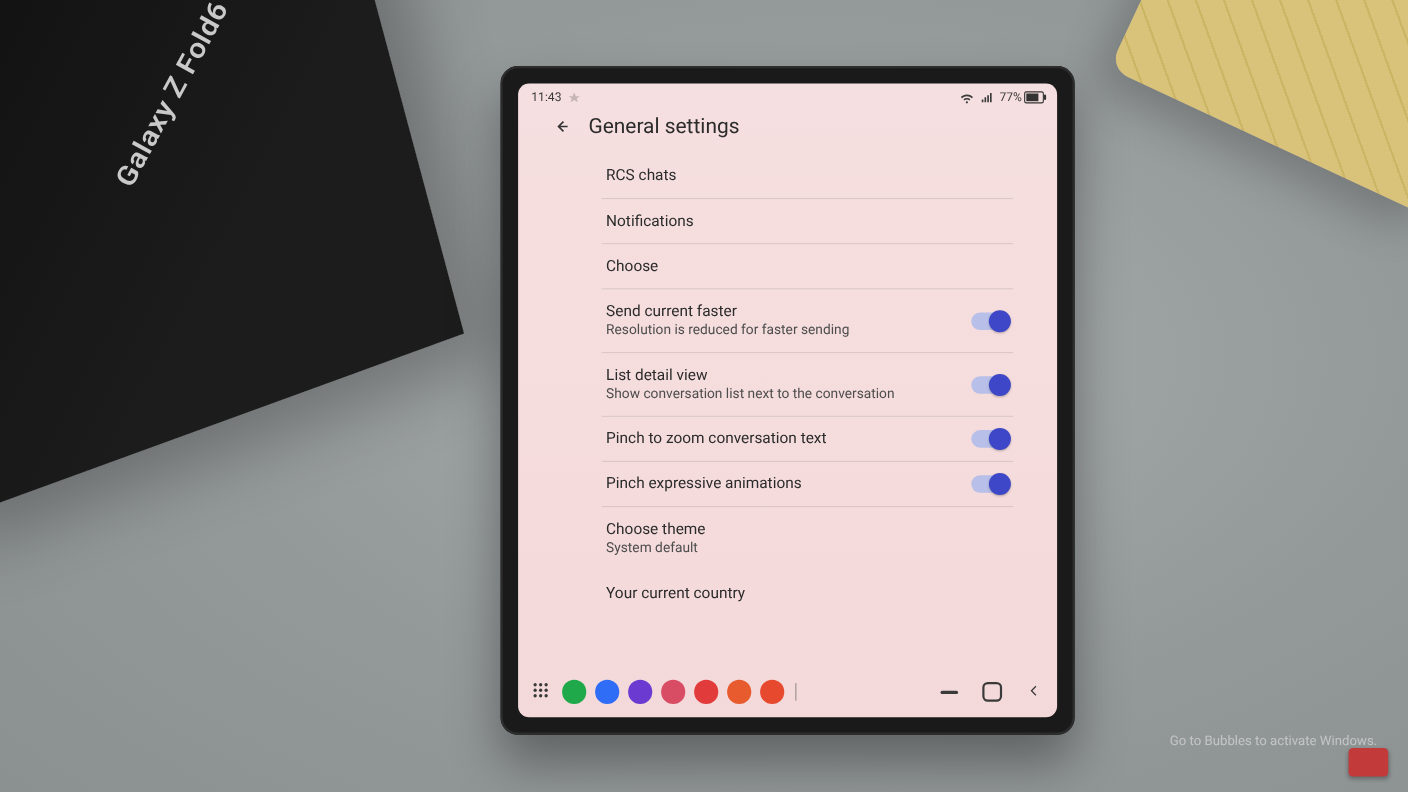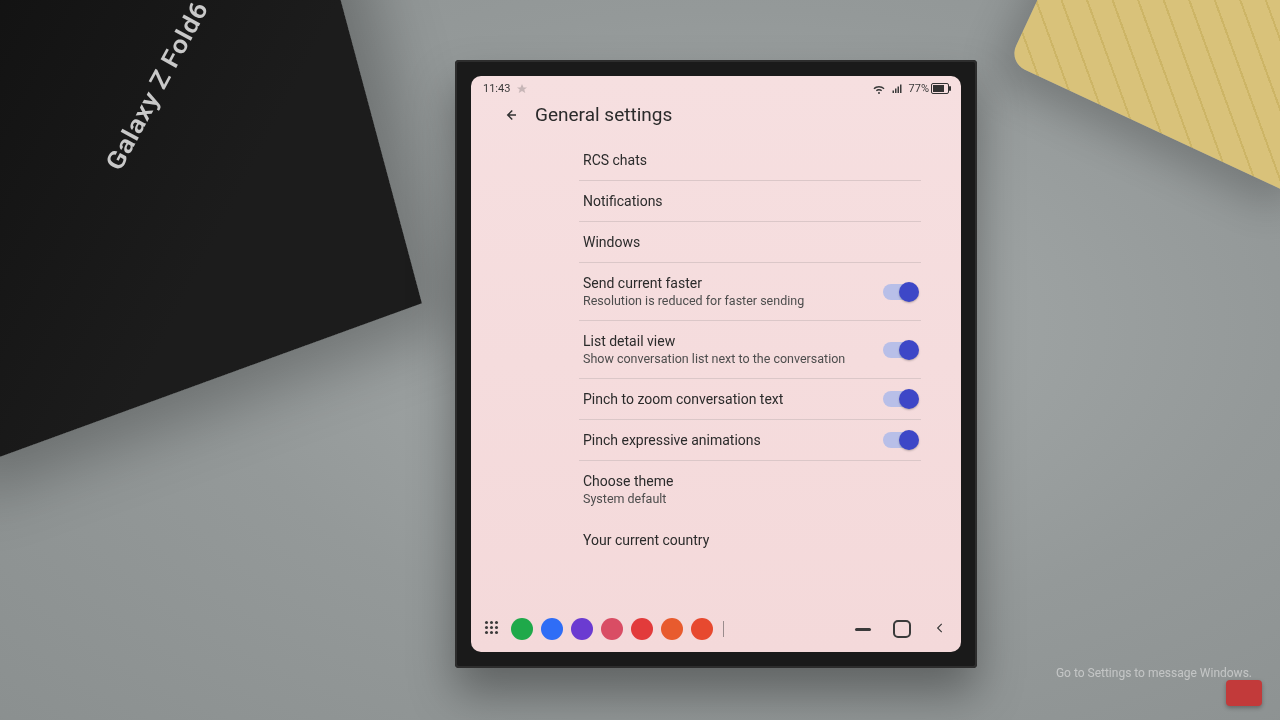--- a/index.html
+++ b/index.html
@@ -42,21 +42,21 @@
     background:
       repeating-linear-gradient(45deg,#d9c27a 0 22px,#cdb566 22px 24px);
     box-shadow:-10px 20px 40px rgba(0,0,0,.2);
     border-radius:18px;
   }
 
   
   .device{
     position:absolute;left:455px;top:60px;width:490px;height:576px;
     background:var(--bezel);
-    border-radius:4px;
+    border-radius:16px;
     box-shadow:0 25px 45px rgba(0,0,0,.35), inset 0 0 0 2px #2d2d2d;
     padding:16px;
   }
   .screen{
     position:relative;width:100%;height:100%;
     background:linear-gradient(180deg,var(--screen) 0%,var(--screen2) 100%);
     border-radius:10px;
     overflow:hidden;
   }
 
@@ -79,21 +79,21 @@
   }
   .back{
     width:22px;height:22px;display:flex;align-items:center;justify-content:center;
     border-radius:50%;
   }
   .back svg{width:18px;height:18px;stroke:#333;fill:none;stroke-width:2}
   .title{font-size:19px;color:#2b2b2b}
 
   
   .list{
-    margin:4px 40px 0 108px;
+    margin:4px 40px 0 76px;
   }
   .row{
     padding:12px 4px;
     border-bottom:1px solid var(--divider);
     display:flex;align-items:center;justify-content:space-between;gap:12px;
   }
   .row:last-child{border-bottom:none}
   .row .txt{flex:1;min-width:0}
   .row .label{font-size:14px;color:#2b2b2b}
   .row .sub{font-size:12.5px;color:#4d4d4d;margin-top:2px}
@@ -186,21 +186,21 @@
       </div>
 
       <div class="row">
         <div class="txt">
             <div class="label">Notifications</div>
           </div>
       </div>
 
       <div class="row">
         <div class="txt">
-            <div class="label">Windows</div>
+            <div class="label">Choose</div>
           </div>
       </div>
 
       <div class="row">
         <div class="txt">
           <div class="label">Send current faster</div>
           <div class="sub">Resolution is reduced for faster sending</div>
         </div>
         <div class="toggle">
             <div class="knob"></div>
@@ -286,15 +286,15 @@
               <path d="M15 5l-7 7 7 7"></path>
             </svg>
         </div>
       </div>
     </div>
 
   </div>
 </div>
 
 <div class="watermark">
-  <div class="w2">Go to Settings to message Windows.</div>
+  <div class="w2">Go to Bubbles to activate Windows.</div>
 </div>
 <div class="logo-dot"></div>
 
 </body></html>

